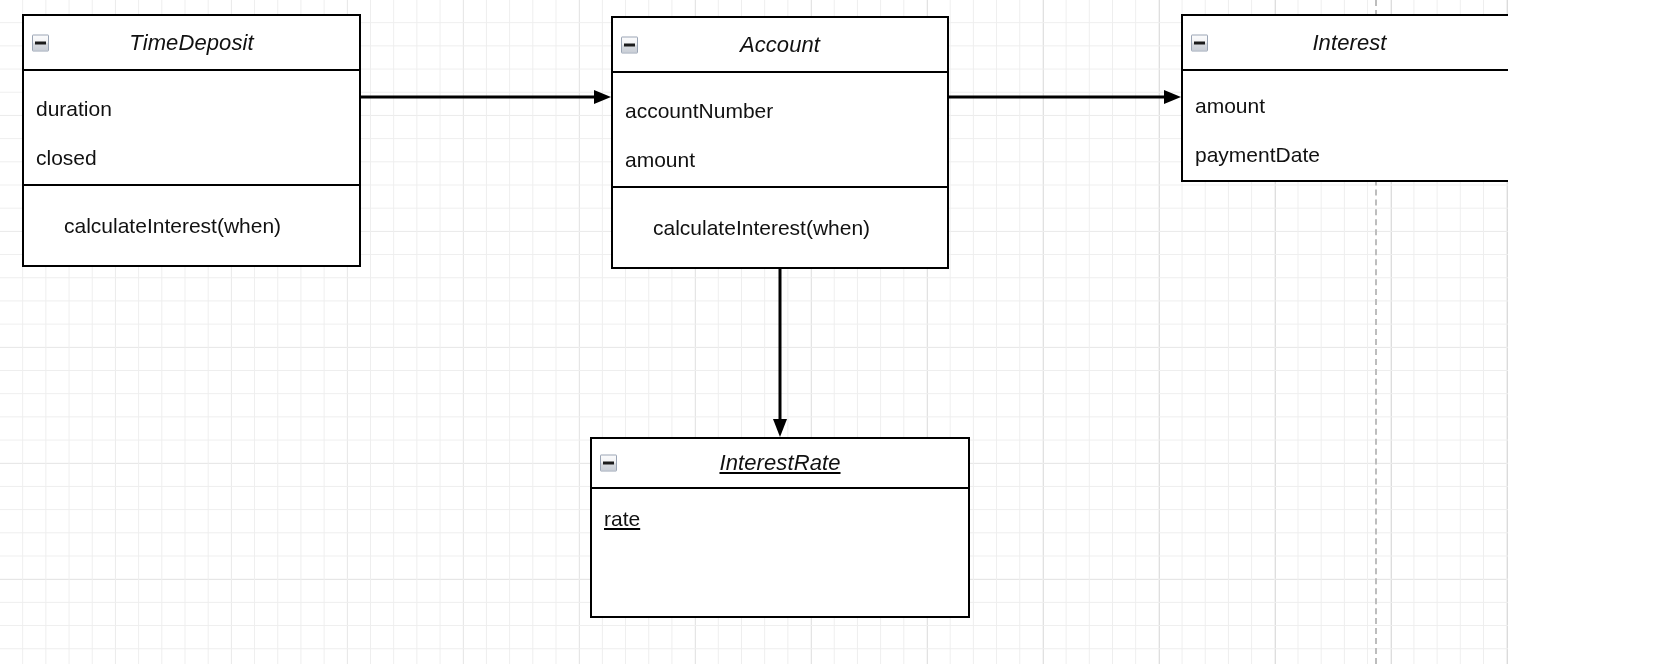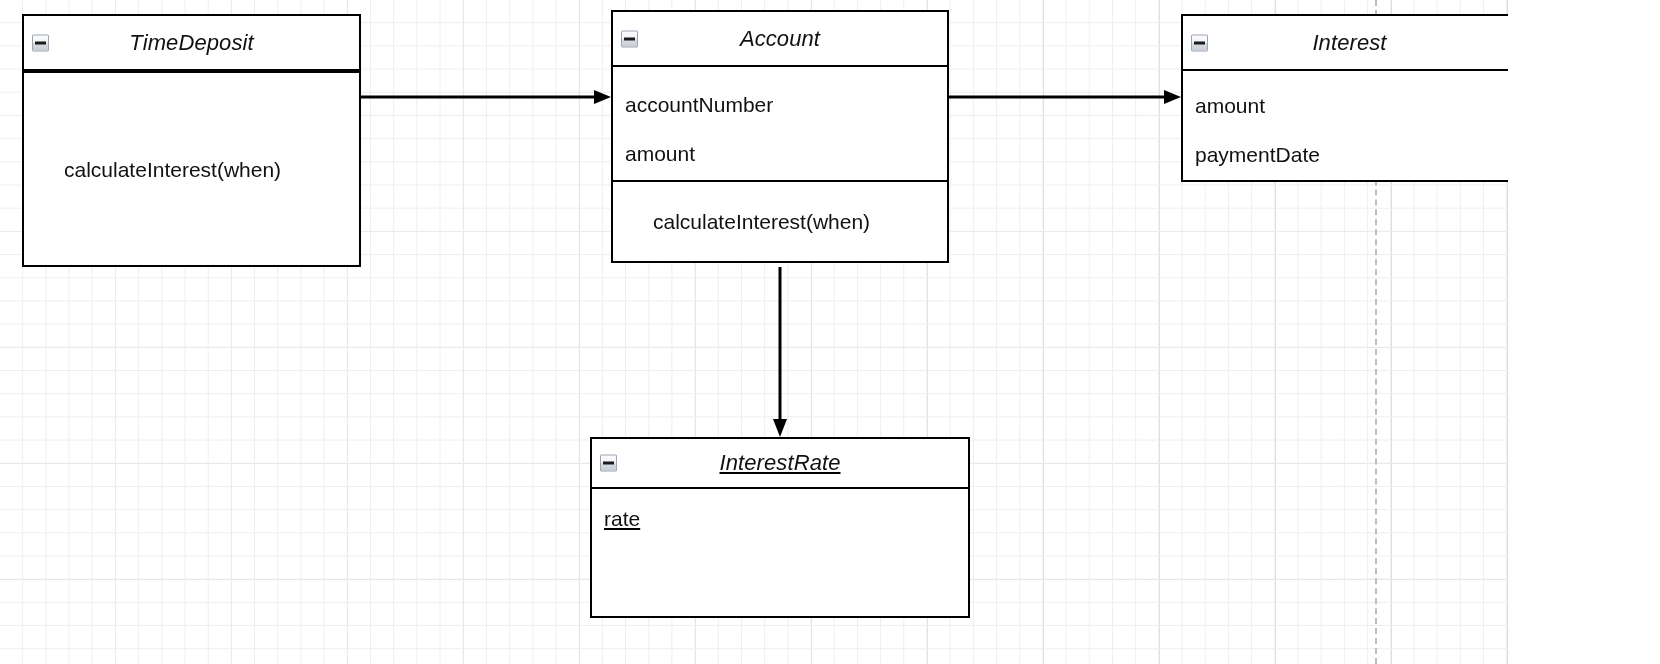--- a/index.html
+++ b/index.html
@@ -138,26 +138,30 @@
     </svg>
   </div>
 
   <div class="uml-class" style="left:22px; top:14px; width:339px; height:253px;">
     <div class="uml-header" style="height:55px;">
       <span class="collapse-icon">
           <span class="minus"></span>
         </span>
       <span class="uml-title">TimeDeposit</span>
     </div>
+    <div class="uml-compartment" style="height:113px;">
+      <div class="uml-member" style="margin:10px 0 28px 0;">duration</div>
+      <div class="uml-member">closed</div>
+    </div>
     <div class="uml-compartment with-top-border" style="flex:1 1 auto;">
       <div class="uml-member">calculateInterest(when)</div>
     </div>
   </div>
 
-  <div class="uml-class" style="left:611px; top:10px; width:338px; height:253px;">
+  <div class="uml-class" style="left:611px; top:16px; width:338px; height:253px;">
     <div class="uml-header" style="height:55px;">
       <span class="collapse-icon">
           <span class="minus"></span>
         </span>
       <span class="uml-title">Account</span>
     </div>
     <div class="uml-compartment" style="height:113px;">
       <div class="uml-member" style="margin:10px 0 28px 0;">accountNumber</div>
       <div class="uml-member">amount</div>
     </div>

